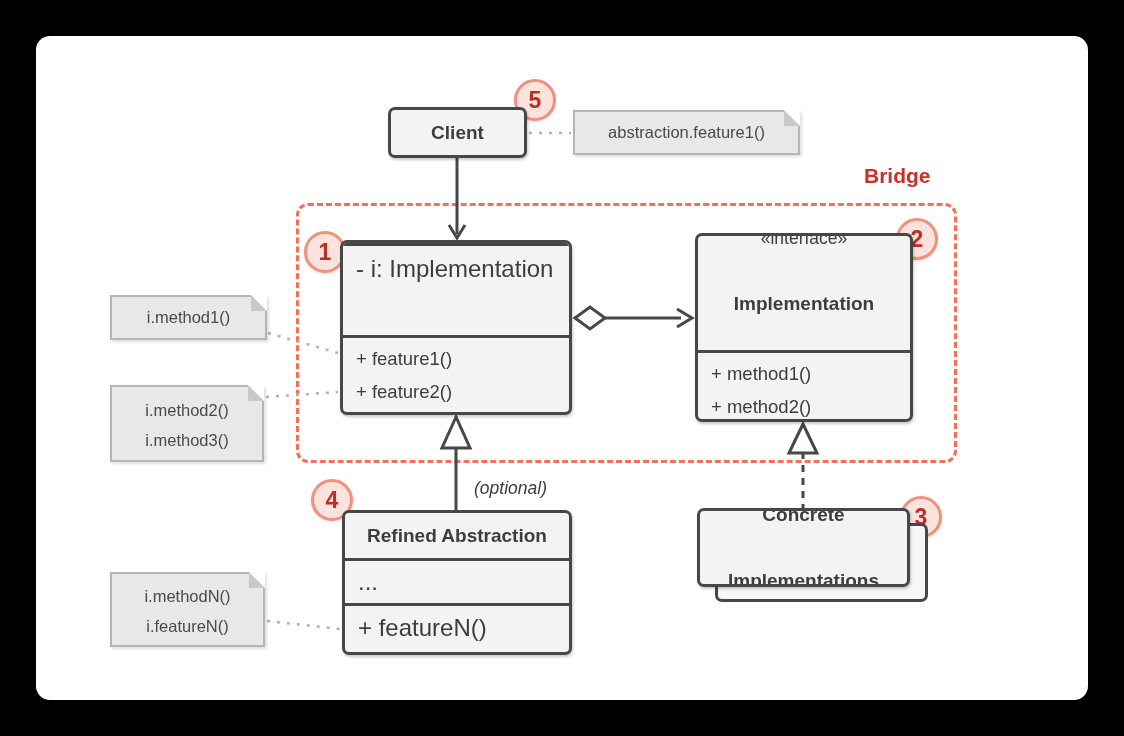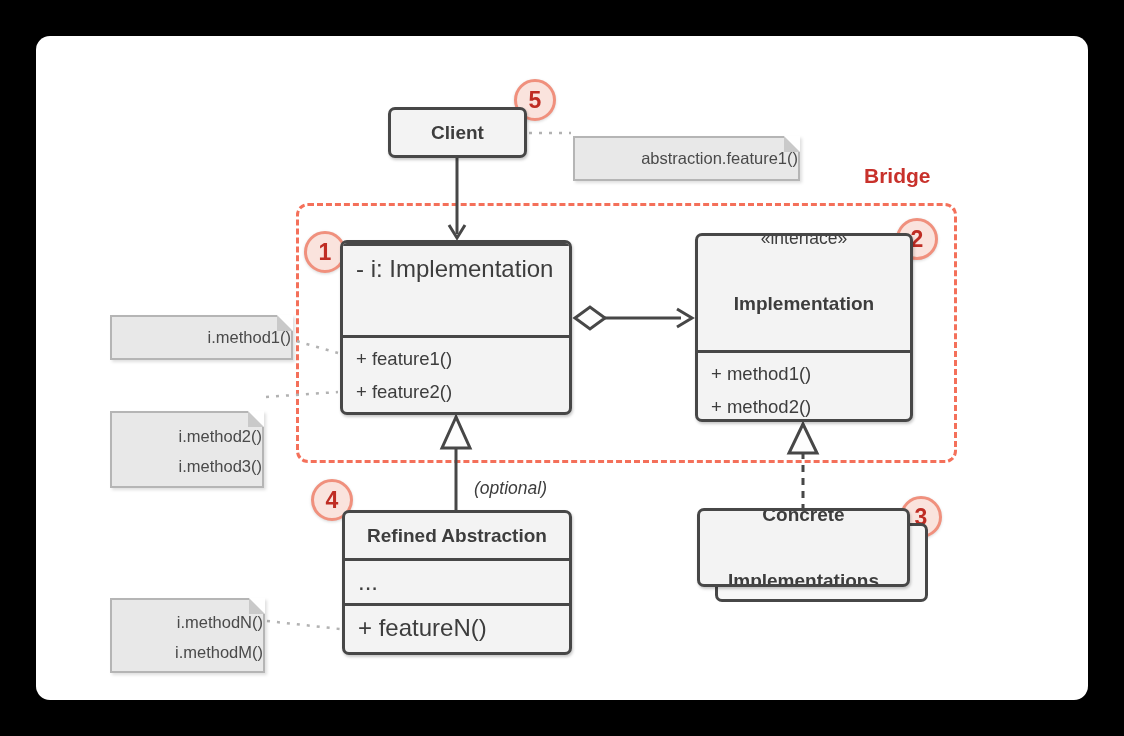--- a/index.html
+++ b/index.html
@@ -21,21 +21,21 @@
   .dashedline{stroke:var(--box-border);stroke-width:3;stroke-dasharray:7 6;fill:none;}
   .uml-box{position:absolute;background:var(--box-fill);border:3px solid var(--box-border);border-radius:7px;
            box-shadow:1px 2px 3px rgba(0,0,0,0.22);z-index:5;color:var(--text-dark);overflow:hidden;}
   .uml-title{display:flex;align-items:center;justify-content:center;font-weight:bold;font-size:19px;}
   .uml-title2{display:flex;flex-direction:column;align-items:center;justify-content:center;gap:44px;}
   .stereotype{font-size:17.5px;font-weight:normal;}
   .uml-row{display:flex;align-items:center;padding:0 13px;border-top:3px solid var(--box-border);font-size:24px;}
   .uml-members{border-top:3px solid var(--box-border);padding:4px 13px;font-size:18.5px;line-height:33px;margin-top:44px;}
   .back-box{position:absolute;background:#f7f7f7;border:3px solid var(--box-border);border-radius:7px;z-index:5;}
   .note{position:absolute;background:var(--note-fill);border:2px solid var(--note-border);
-        box-shadow:2px 2px 3px rgba(0,0,0,0.13);z-index:6;font-size:16.5px;color:#4a4a4a;text-align:right;margin-top:26px;}
+        box-shadow:2px 2px 3px rgba(0,0,0,0.13);z-index:6;font-size:16.5px;color:#4a4a4a;text-align:center;}
   .note::before{content:'';position:absolute;top:-2px;right:-2px;border-style:solid;
         border-width:0 16px 16px 0;border-color:var(--card) var(--card) #c9c9c9 #c9c9c9;}
   .badge{position:absolute;width:42px;height:42px;border-radius:50%;background:var(--badge-fill);
          border:3px solid var(--badge-border);color:var(--badge-text);font-weight:bold;font-size:23px;
          display:flex;align-items:center;justify-content:center;z-index:3;box-shadow:0 1px 3px rgba(0,0,0,0.15);}
   .optional-label{position:absolute;left:474px;top:478px;font-size:17.5px;font-style:italic;color:var(--text-dark);z-index:7;}
 </style>
 </head>
 <body>
 
@@ -98,26 +98,26 @@
 
   <div class="back-box" style="left:715px;top:523px;width:213px;height:79px;"></div>
   <div class="uml-box uml-title uml-title2" style="left:697px;top:508px;width:213px;height:79px;">
     <div>Concrete</div>
     <div>Implementations</div>
   </div>
 
   <div class="note" style="left:573px;top:110px;width:227px;height:45px;line-height:41px;">
     <div>abstraction.feature1()</div>
   </div>
-  <div class="note" style="left:110px;top:289px;width:183px;height:45px;line-height:41px;">
+  <div class="note" style="left:110px;top:295px;width:157px;height:45px;line-height:41px;">
     <div>i.method1()</div>
   </div>
   <div class="note" style="left:110px;top:385px;width:154px;height:77px;padding-top:8px;line-height:30px;">
     <div>i.method2()</div>
     <div>i.method3()</div>
   </div>
   <div class="note" style="left:110px;top:572px;width:155px;height:75px;padding-top:7px;line-height:30px;">
     <div>i.methodN()</div>
-    <div>i.methodM()</div>
+    <div>i.featureN()</div>
   </div>
 
   <div class="optional-label">(optional)</div>
 </div>
 
 </body></html>

